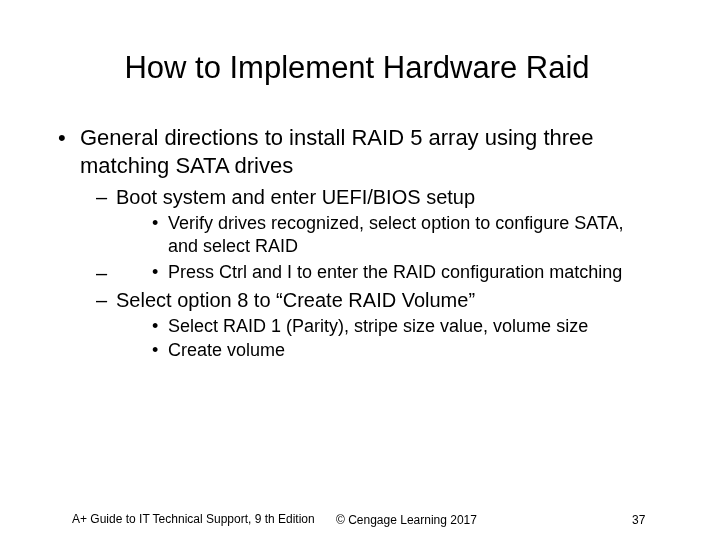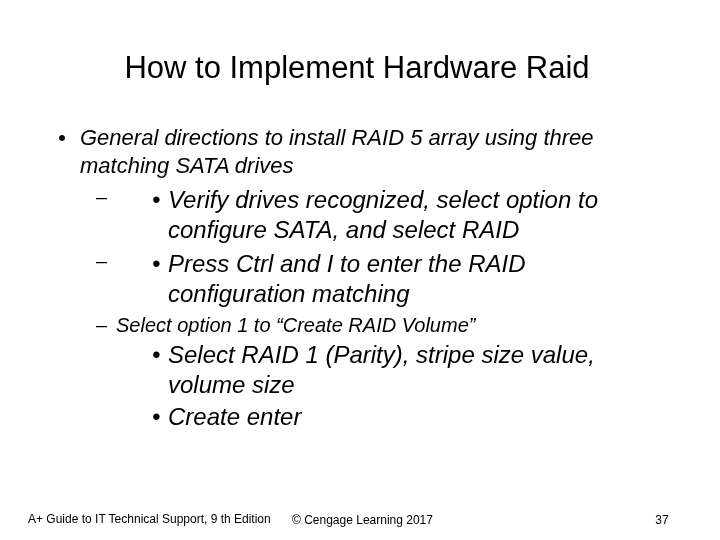--- a/index.html
+++ b/index.html
@@ -24,21 +24,20 @@
     margin-bottom: 38px;
     letter-spacing: 0px;
   }
   ul { list-style: none; }
   .lvl1 > li {
     font-size: 22px;
     line-height: 1.25;
     margin-bottom: 4px;
     padding-left: 22px;
     position: relative;
-    font-style: italic;
   }
   .lvl1 > li::before {
     content: "•";
     position: absolute;
     left: 0;
     top: 0;
   }
   .lvl2 {
     margin-top: 6px;
   }
@@ -52,21 +51,21 @@
   .lvl2 > li::before {
     content: "–";
     position: absolute;
     left: 16px;
     top: 0;
   }
   .lvl3 {
     margin-top: 2px;
   }
   .lvl3 > li {
-    font-size: 24px;
+    font-size: 18px;
     line-height: 1.25;
     margin-bottom: 2px;
     padding-left: 52px;
     position: relative;
   }
   .lvl3 > li::before {
     content: "•";
     position: absolute;
     left: 36px;
     top: 0;
@@ -77,65 +76,67 @@
     left: 0;
     width: 720px;
     padding: 0 28px;
     font-size: 12px;
     display: flex;
     align-items: flex-end;
   }
   .footer-left {
     width: 260px;
     line-height: 1.3;
+    margin-left: 44px;
   }
   .footer-center {
     flex: 1;
     text-align: left;
     padding-left: 4px;
     padding-bottom: 1px;
   }
   .footer-right {
     width: 60px;
-    text-align: center;
+    text-align: left;
     padding-bottom: 1px;
   }
 </style>
 </head>
 <body>
 
 <div class="slide">
   <h1 class="title">How to Implement Hardware Raid</h1>
 
   <ul class="lvl1">
     <li>
       <span>General directions to install RAID 5 array using three matching SATA drives</span>
       <ul class="lvl2">
         <li>
+          <span>Boot system and enter UEFI/BIOS setup</span>
           <ul class="lvl3">
             <li>
               <span>Verify drives recognized, select option to configure SATA, and select RAID</span>
             </li>
           </ul>
         </li>
         <li>
           <ul class="lvl3">
             <li>
               <span>Press Ctrl and I to enter the RAID configuration matching</span>
             </li>
           </ul>
         </li>
         <li>
-          <span>Select option 1 to “Create RAID Volume”</span>
+          <span>Select option 8 to “Create RAID Volume”</span>
           <ul class="lvl3">
             <li>
               <span>Select RAID 1 (Parity), stripe size value, volume size</span>
             </li>
             <li>
-              <span>Create enter</span>
+              <span>Create volume</span>
             </li>
           </ul>
         </li>
       </ul>
     </li>
   </ul>
 
   <div class="footer">
     <div class="footer-left">A+ Guide to IT Technical Support, 9 th Edition</div>
     <div class="footer-center">© Cengage Learning  2017</div>

